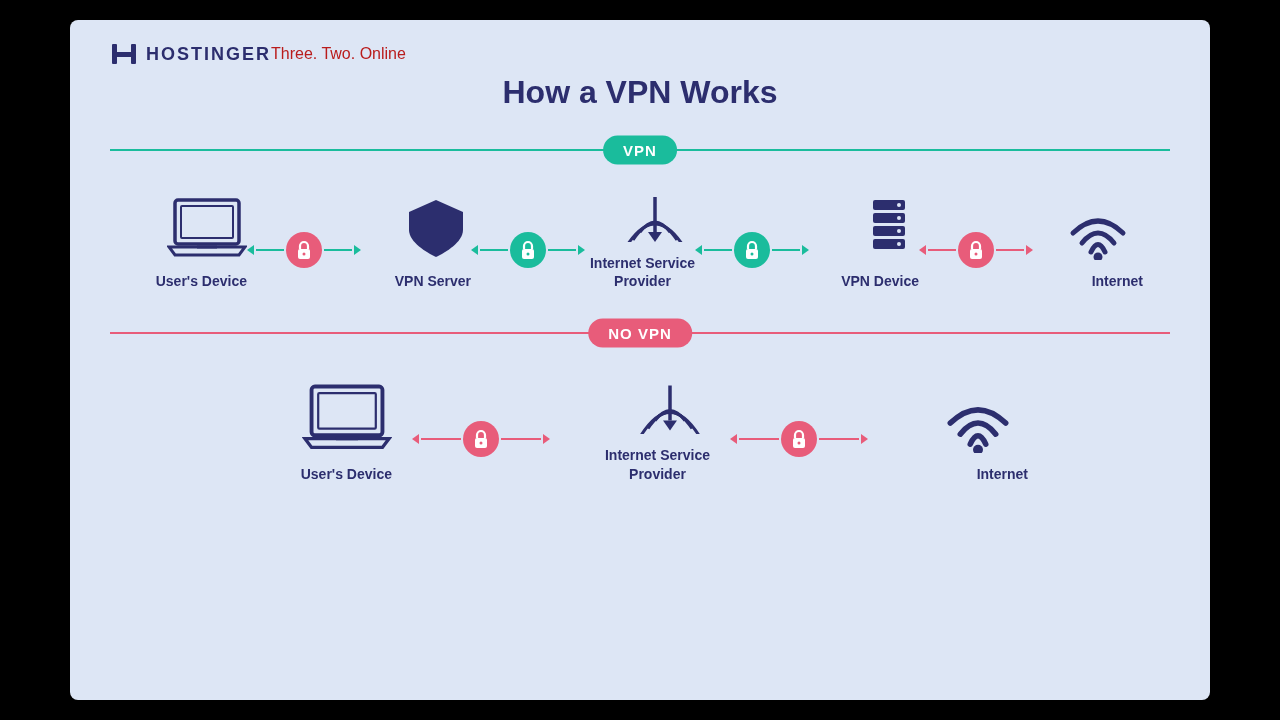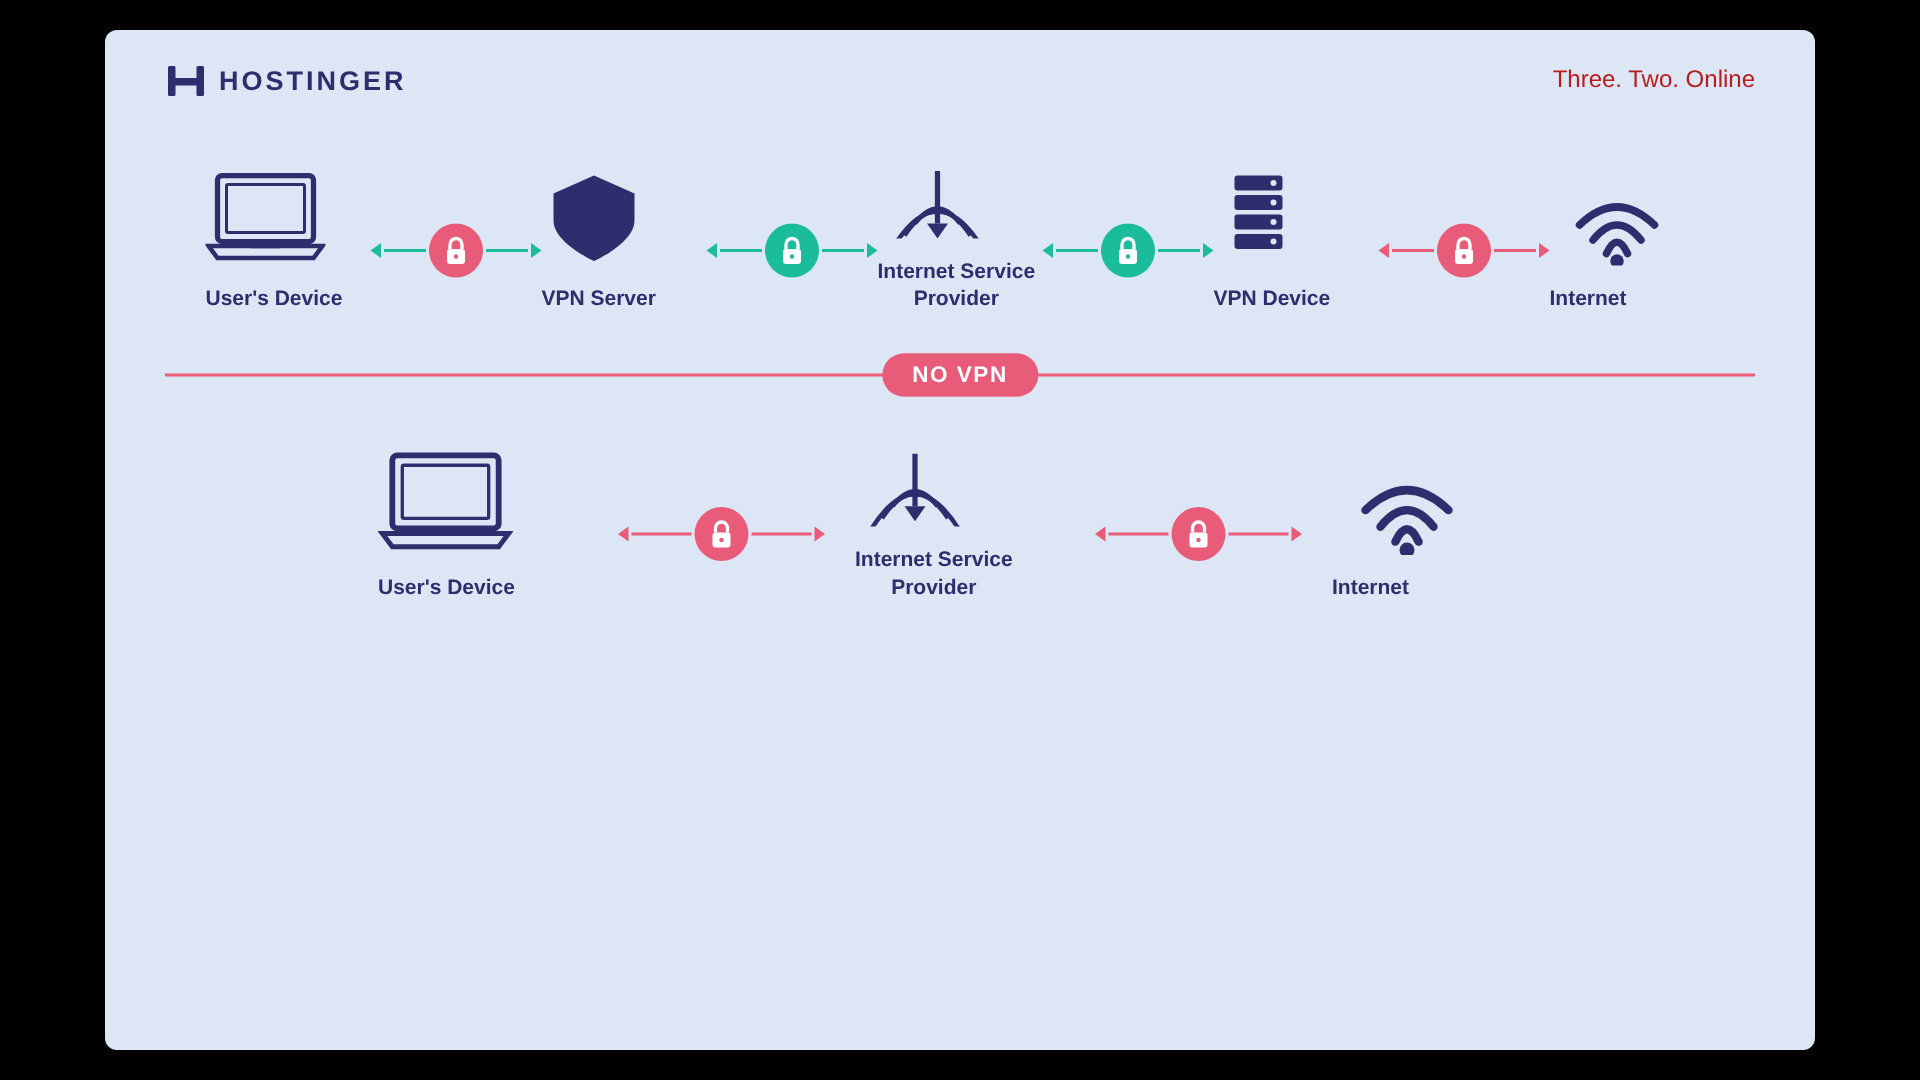--- a/index.html
+++ b/index.html
@@ -17,23 +17,22 @@
       width: 1140px;
       height: 680px;
       background: #dde6f5;
       border-radius: 8px;
       position: relative;
       padding: 20px 40px;
     }
     
     .header {
       display: flex;
-      justify-content: space-between;
-      align-items: center;
-      margin-bottom: 26px;
+      align-items: center;
+      margin-bottom: 6px;
     }
     .logo {
       display: flex;
       align-items: center;
       gap: 8px;
       color: #2c2e6e;
       font-weight: 900;
       font-size: 18px;
       letter-spacing: 2px;
     }
@@ -82,21 +81,21 @@
     .section-label.novpn { background: #e85c7a; }
 
     .divider-row {
       height: 38px;
       position: relative;
       margin-bottom: 8px;
     }
     .node {
       display: flex;
       flex-direction: column;
-      align-items: flex-start;
+      align-items: flex-end;
       gap: 8px;
       position: relative;
     }
     .node-label {
       font-size: 14px;
       font-weight: 600;
       color: #2c2e6e;
       text-align: center;
       line-height: 1.3;
       margin-top: 4px;
@@ -185,21 +184,26 @@
       <svg class="logo-icon" viewBox="0 0 28 28" fill="none" xmlns="http://www.w3.org/2000/svg">
         <rect x="2" y="4" width="5" height="20" rx="1" fill="#2c2e6e"></rect>
         <rect x="2" y="12" width="24" height="5" rx="1" fill="#2c2e6e"></rect>
         <rect x="21" y="4" width="5" height="20" rx="1" fill="#2c2e6e"></rect>
       </svg>
       <span>HOSTINGER</span>
     </div>
     <div class="tagline">Three. Two. Online</div>
   </div>
 
-
+  <div class="page-title">How a VPN Works</div>
+
+  <div class="divider-row">
+    <div class="divider-line vpn-line"></div>
+    <div class="section-label vpn">VPN</div>
+  </div>
 
   <div class="vpn-nodes">
 
     <div class="node">
       <svg width="80" height="65" viewBox="0 0 80 65" fill="none">
         <rect x="8" y="5" width="64" height="44" rx="3" stroke="#2c2e6e" stroke-width="3.5" fill="none"></rect>
         <rect x="14" y="11" width="52" height="32" rx="1" fill="#dde6f5" stroke="#2c2e6e" stroke-width="2"></rect>
         <path d="M2 52 H78 L72 60 H8 Z" stroke="#2c2e6e" stroke-width="3" fill="none"></path>
         <line x1="30" y1="52" x2="50" y2="52" stroke="#2c2e6e" stroke-width="3"></line>
       </svg>

